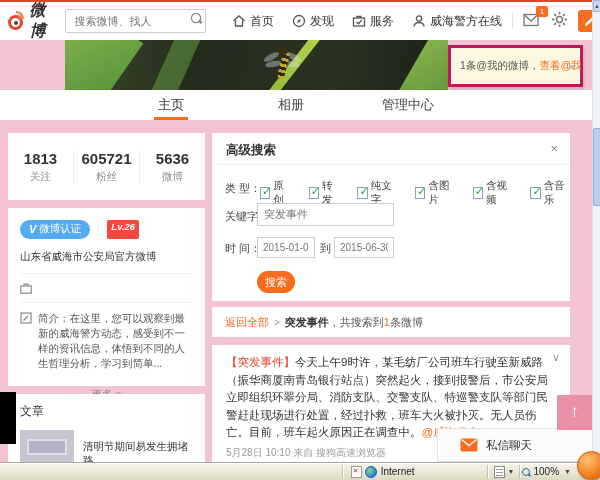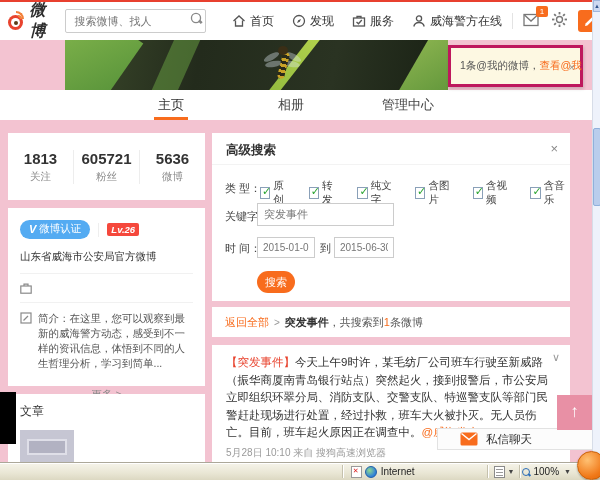--- a/index.html
+++ b/index.html
@@ -88,21 +88,21 @@
   .stat .lbl { font-size:10.5px; color:#8a8a8a; margin-top:3px; }
 
   
   .profile { left:8px; top:168px; width:197px; height:178px; padding:12px 12px 0; }
   .badges { display:flex; align-items:center; gap:8px; }
   .vbadge { display:inline-flex; align-items:center; gap:3px; background:#54abf2; color:#fff;
             font-size:10.5px; border-radius:10px; padding:2px 9px 3px; cursor:pointer; }
   .vbadge b { font-style:italic; font-size:11px; }
   .badge-sep { width:1px; height:14px; background:#eee; }
   .lvbadge { background:#f5483c; color:#fff; font-size:9.5px; font-style:italic; font-weight:bold;
-             padding:1px 4px 1px; border-radius:2px; cursor:pointer; }
+             padding:1px 4px 7px; border-radius:2px; cursor:pointer; }
   .pdesc { font-size:10.5px; color:#333; margin-top:11px; padding-bottom:9px; border-bottom:1px solid #f1f1f1; }
   .prow { display:flex; gap:6px; font-size:10.5px; color:#555; padding:8px 0; border-bottom:1px solid #f1f1f1; line-height:15px; }
   .prow .ric { flex:0 0 auto; margin-top:1px; }
   .pmore { text-align:center; font-size:10.5px; color:#8a8a8a; padding:9px 0; cursor:pointer; }
 
   
   .articles { left:8px; top:354px; width:197px; height:68px; padding:9px 12px 0; }
   .articles .atitle { font-size:12px; color:#333; }
   .aitem { display:flex; gap:9px; margin-top:10px; align-items:flex-start; cursor:pointer; }
   .athumb { width:54px; height:34px; background:#c6c6d3; position:relative; flex:0 0 auto; }
@@ -143,21 +143,21 @@
   .post { left:212px; top:305px; width:358px; height:117px; padding:9px 14px 0; }
   .ptext { font-size:11.5px; line-height:17.5px; color:#333; }
   .ptag { color:#e8432e; }
   .pmention { color:#f86c1d; cursor:pointer; }
   .pchev { position:absolute; right:10px; top:6px; color:#999; font-size:11px; cursor:pointer; }
   .pmeta { font-size:10px; color:#9a9a9a; margin-top:4px; }
 
   
   .fab-top { position:absolute; left:557px; top:355px; width:35px; height:35px; background:#e890a5;
              color:#fff; font-size:17px; text-align:center; line-height:34px; cursor:pointer; z-index:30; }
-  .chatpanel { position:absolute; left:437px; top:388px; width:163px; height:22px; background:#fcfcfc;
+  .chatpanel { position:absolute; left:437px; top:388px; width:163px; height:34px; background:#fcfcfc;
                border:1px solid #e2e2e2; border-right:none; z-index:28; display:flex; align-items:center;
                gap:8px; padding-left:22px; cursor:pointer; }
   .chatpanel .clabel { font-size:11.5px; color:#333; }
   .ball { position:absolute; left:577px; top:451px; width:29px; height:29px; border-radius:50%;
           background:radial-gradient(circle at 35% 30%, #ffc173, #f07818 65%, #d96408);
           border:1px solid #c95f08; z-index:60; box-shadow:0 1px 2px rgba(0,0,0,.3); cursor:pointer; }
 
   
   .scrollbar { position:absolute; right:0; top:0; width:8px; height:462px; background:#eef2fb;
                border-left:1px solid #d7dde8; z-index:40; }
@@ -334,20 +334,21 @@
         </svg>
         <span>简介：在这里，您可以观察到最新的威海警方动态，感受到不一样的资讯信息，体悟到不同的人生哲理分析，学习到简单...</span>
       </div>
       <div class="pmore">更多 &gt;</div>
     </div>
 
     <div class="card articles">
       <div class="atitle">文章</div>
       <div class="aitem">
         <div class="athumb"></div>
+        <div class="attl">清明节期间易发生拥堵路...</div>
       </div>
     </div>
 
     <div class="blackblock"></div>
 
     <div class="card adv">
       <div class="adv-head">
         <span class="adv-title">高级搜索</span>
         <span class="adv-close">×</span>
       </div>

